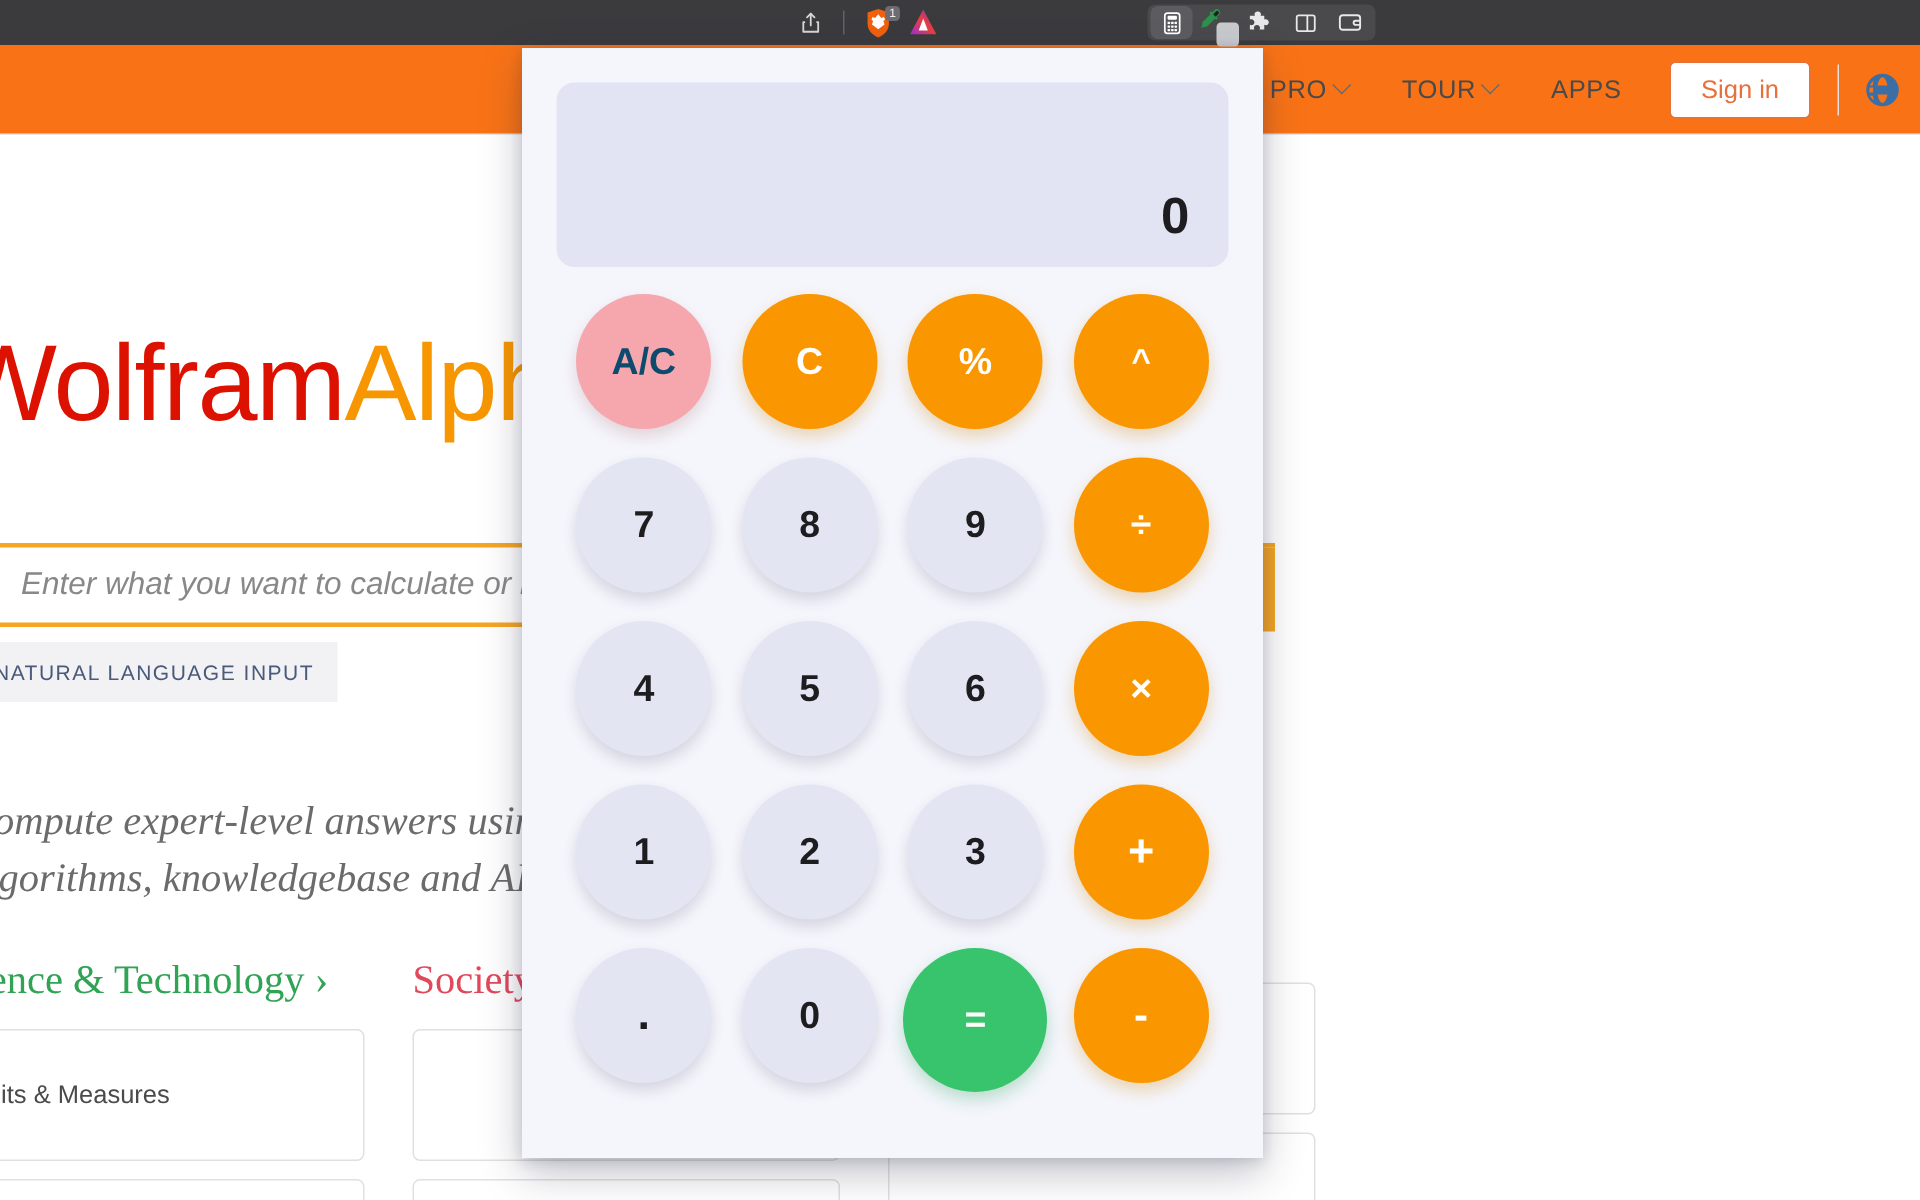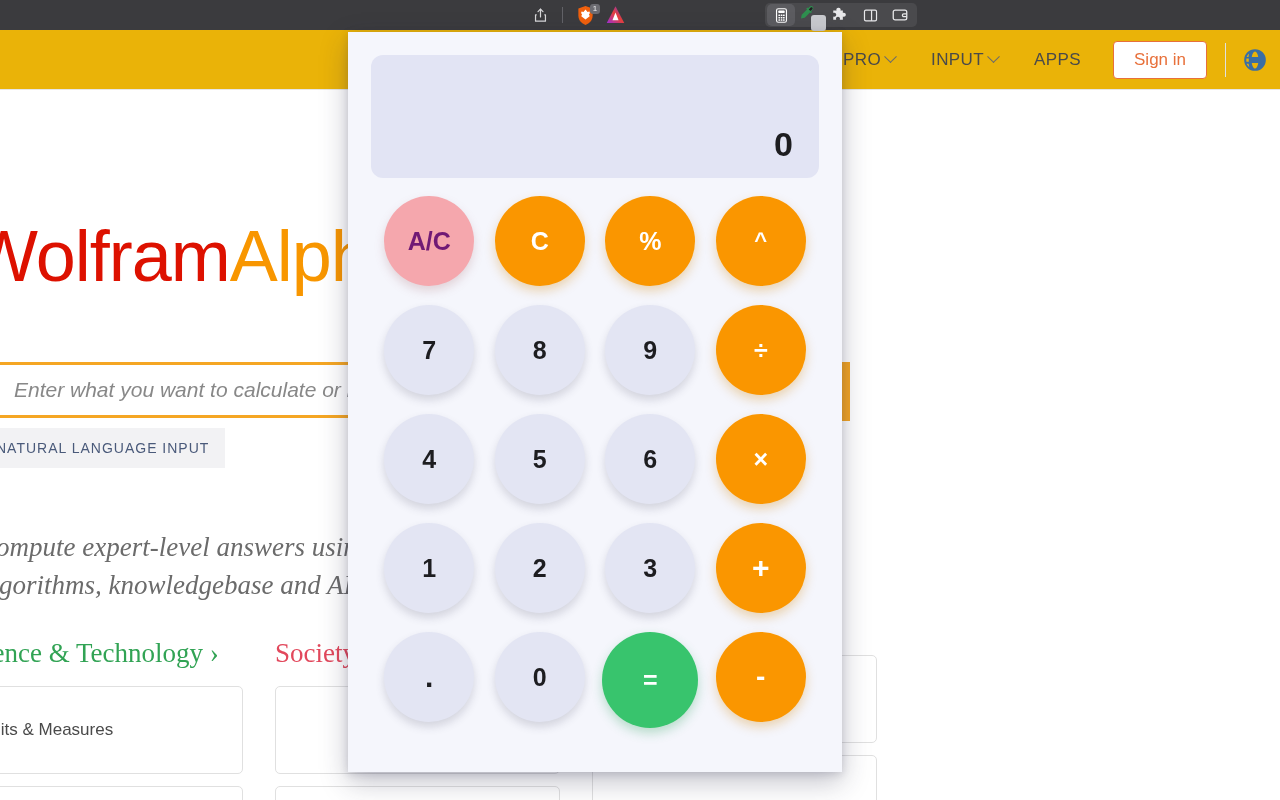--- a/index.html
+++ b/index.html
@@ -90,21 +90,21 @@
     display: flex; align-items: center;
     background: #3b3b3e;
   }
 
   
   .page { position: absolute; top: 30px; left: 0; width: 1280px; height: 770px; background: #fff; }
 
   .wa-header {
     position: absolute; top: 0; left: 0;
     width: 1280px; height: 60px;
-    background: #eab308;
+    background: #f97316;
     border-bottom: 1px solid #e6e6e6;
     display: flex; align-items: center; justify-content: flex-end;
     padding-right: 0;
   }
   .wa-nav { display: flex; align-items: center; gap: 0; }
   .wa-nav-item {
     display: flex; align-items: center; gap: 5px;
     font-size: 17px; color: #4a4a4a; letter-spacing: .4px;
     padding: 0 18px;
   }
@@ -247,21 +247,21 @@
     user-select: none;
   }
   .key.num {
     background: #e3e5f3; color: #1d1d20;
   }
   .key.op {
     background: #fa9600; color: #ffffff;
     box-shadow: 0 5px 11px rgba(210,130,0,.30);
   }
   .key.ac {
-    background: #f5a7ad; color: #701a75;
+    background: #f5a7ad; color: #0c4a6e;
     box-shadow: 0 5px 10px rgba(170,110,115,.25);
   }
   .key.eq {
     background: #38c46d; color: #ffffff;
     width: 96px; height: 96px;
     box-shadow: 0 5px 11px rgba(40,160,90,.30);
   }
   .key.dot { font-size: 30px; }
   .key.caret { font-size: 22px; }
   .key.minus { font-size: 28px; }
@@ -274,21 +274,21 @@
 
   <div class="page">
 
     <div class="wa-header">
       <div class="wa-nav">
         <div class="wa-nav-item">
           <span>PRO</span>
           <span class="chev"></span>
         </div>
         <div class="wa-nav-item">
-          <span>INPUT</span>
+          <span>TOUR</span>
           <span class="chev"></span>
         </div>
         <div class="wa-nav-item">
           <span>APPS</span>
         </div>
         <div class="signin-btn">Sign in</div>
         <div class="hdr-sep"></div>
         <span class="globe-icon">
           <svg viewBox="0 0 24 24" width="26" height="26" fill="currentColor">
             <path d="M12 2a10 10 0 100 20 10 10 0 000-20zm0 2.2c1.3 0 2.5 2 3 5.1H9c.5-3.1 1.7-5.1 3-5.1zM6.6 6.1A12.9 12.9 0 006 9.3H4.3a7.9 7.9 0 012.3-3.2zM4 12c0-.5 0-1 .1-1.5h2.2a18 18 0 000 3H4.1A8 8 0 014 12zm2.1 5.9a7.9 7.9 0 01-1.8-2.4H6c.2 1.1.5 2 .8 2.8a8 8 0 01-.7-.4zM12 19.8c-1.3 0-2.5-2-3-5.1h6c-.5 3.1-1.7 5.1-3 5.1z"></path>

